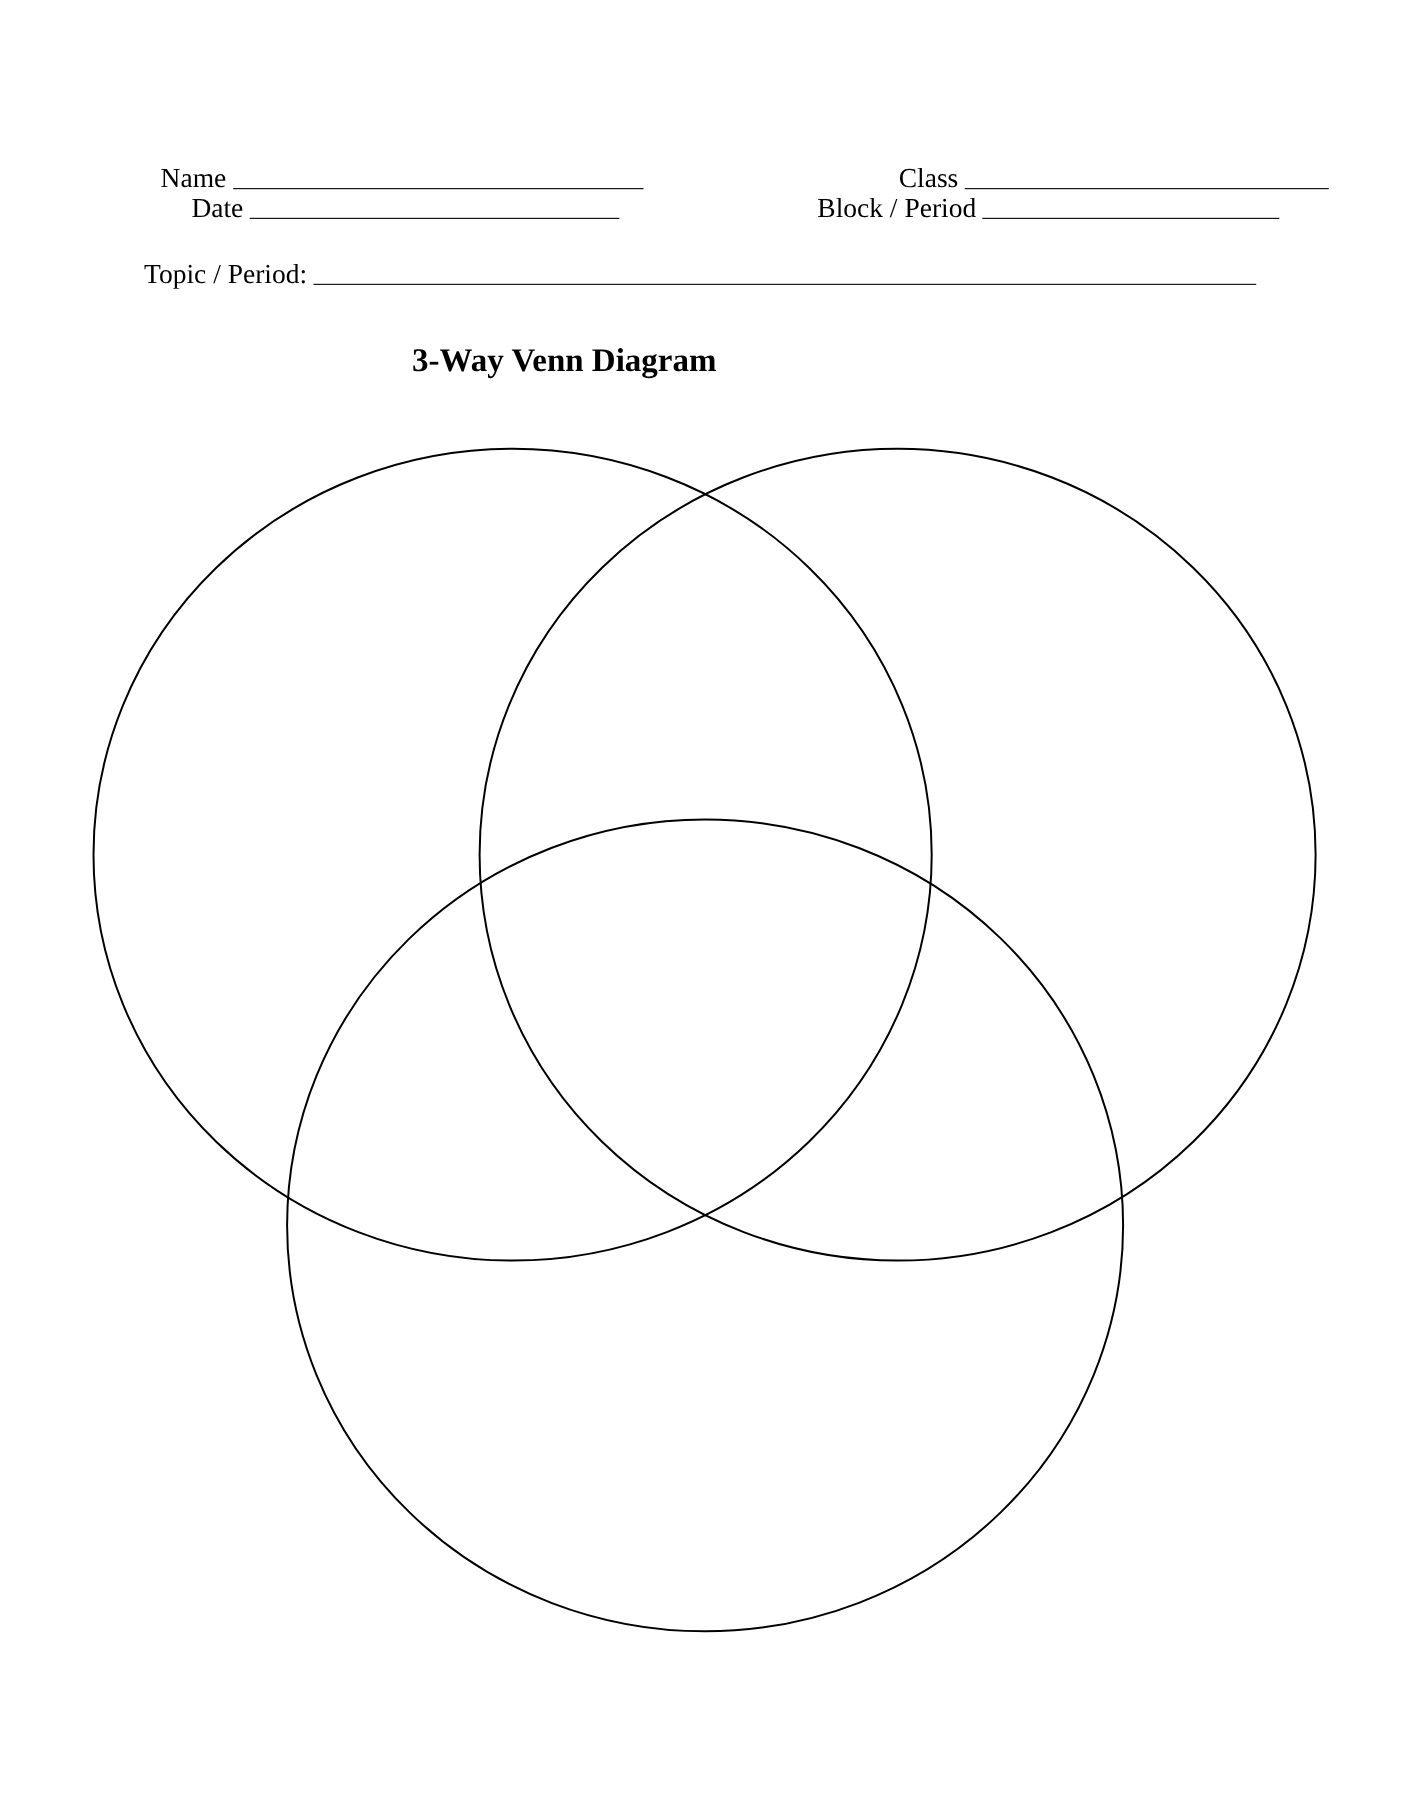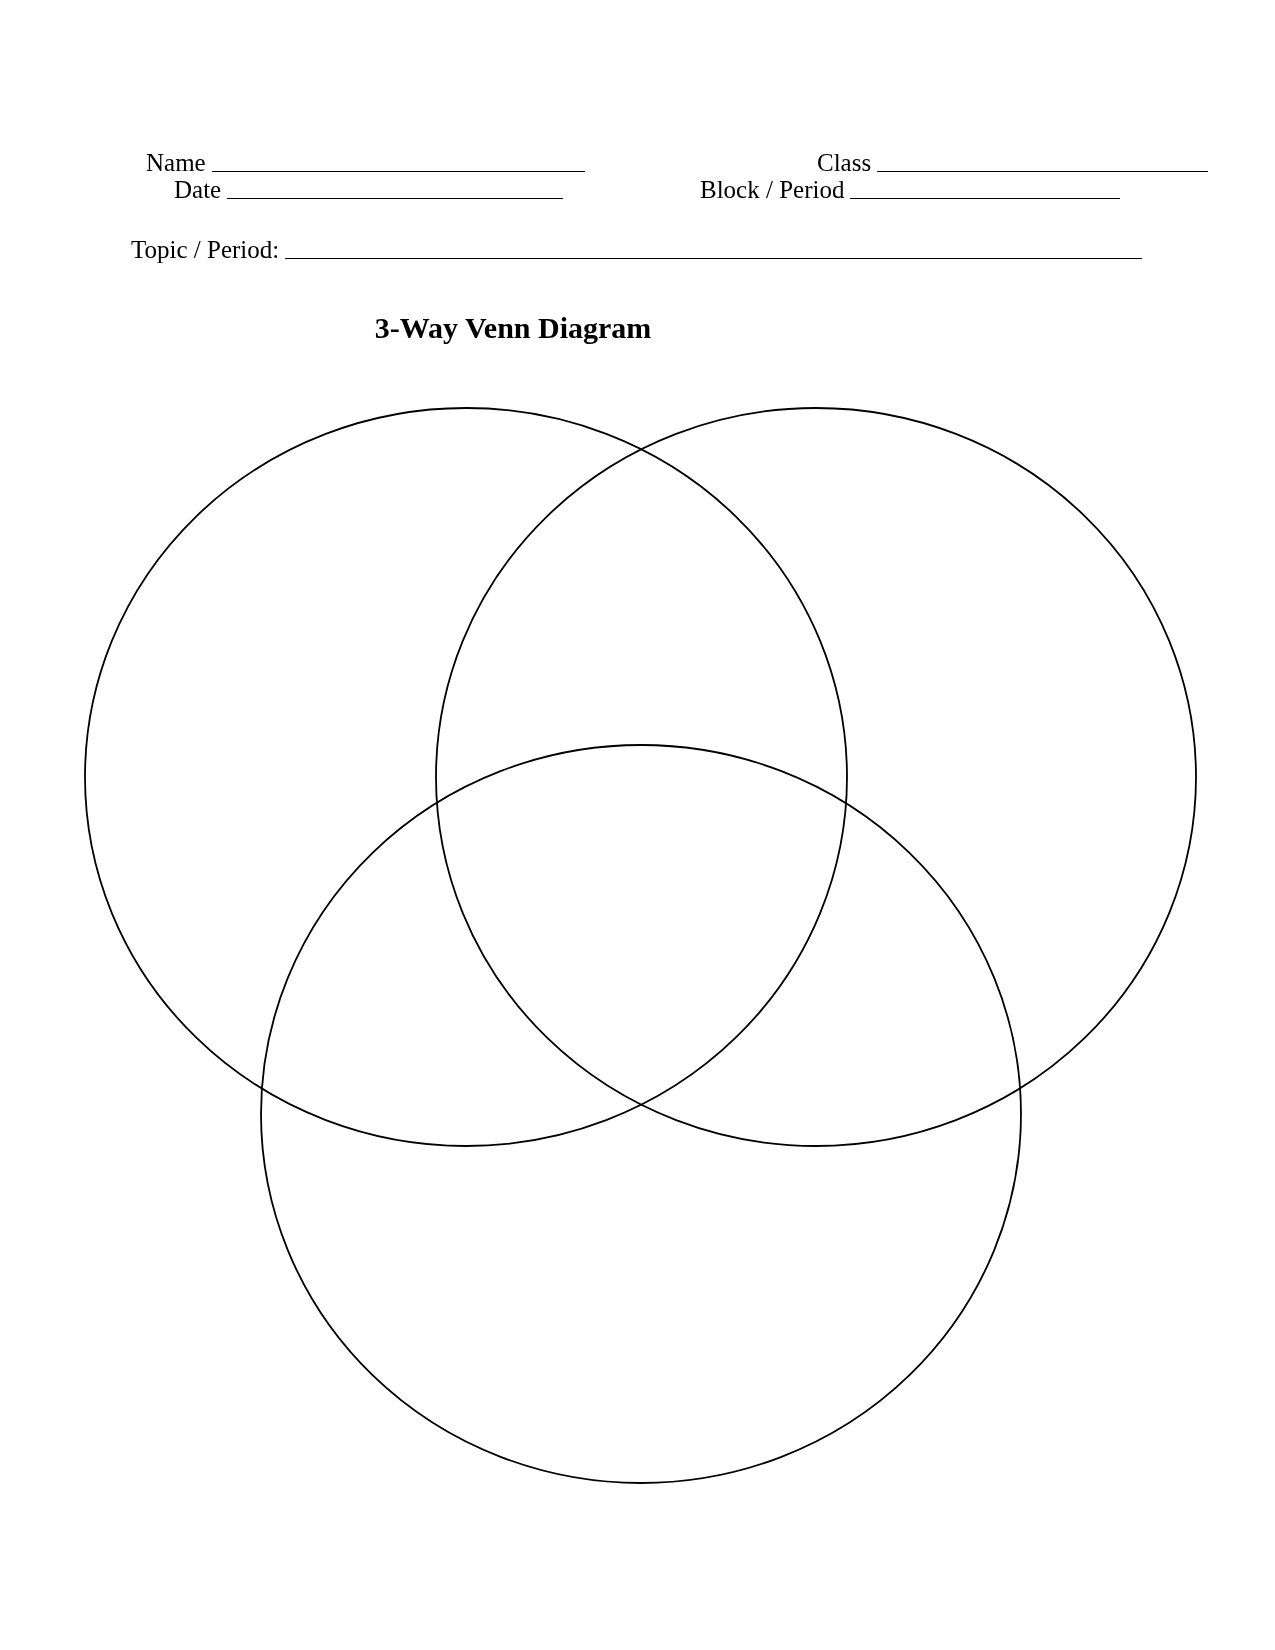--- a/index.html
+++ b/index.html
@@ -36,21 +36,21 @@
       padding: 0;
       margin: 0 0 3px 0;
       font-family: "Liberation Serif", "DejaVu Serif", serif;
       font-size: 22px;
       outline: none;
       flex: 1 1 auto;
     }
     #field-name    { left: 146px; top: 145px; width: 439px; }
     #field-date    { left: 130px; top: 172px; width: 389px; margin-left: 44px; }
     #field-class   { left: 785px; top: 145px; width: 391px; margin-left: 32px; }
-    #field-period  { left: 700px; top: 172px; width: 395px; }
+    #field-period  { left: 743px; top: 172px; width: 395px; }
     #field-topic   { left: 131px; top: 232px; width: 1011px; }
 
     .title {
       position: absolute;
       left: 0;
       width: 1026px;
       top: 313px;
       text-align: center;
       font-family: "Liberation Serif", "DejaVu Serif", serif;
       font-weight: bold;

